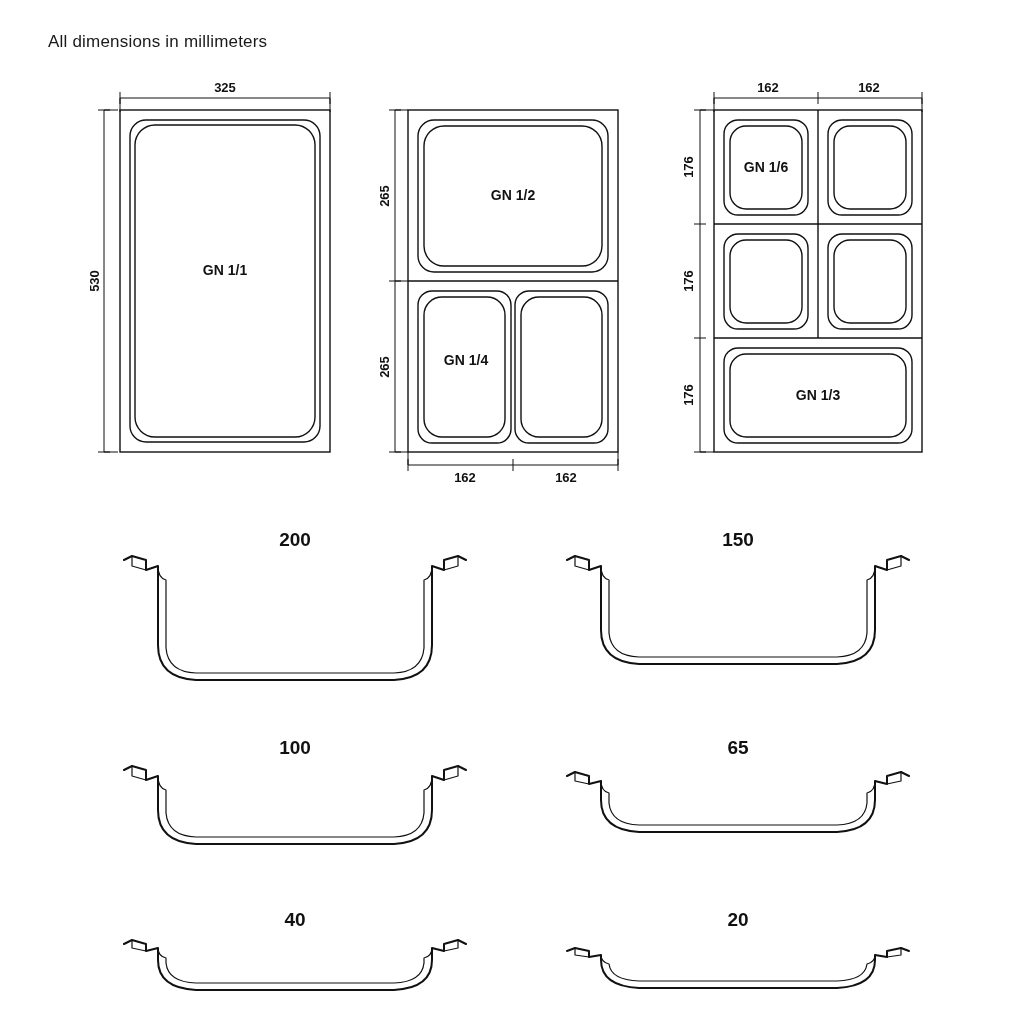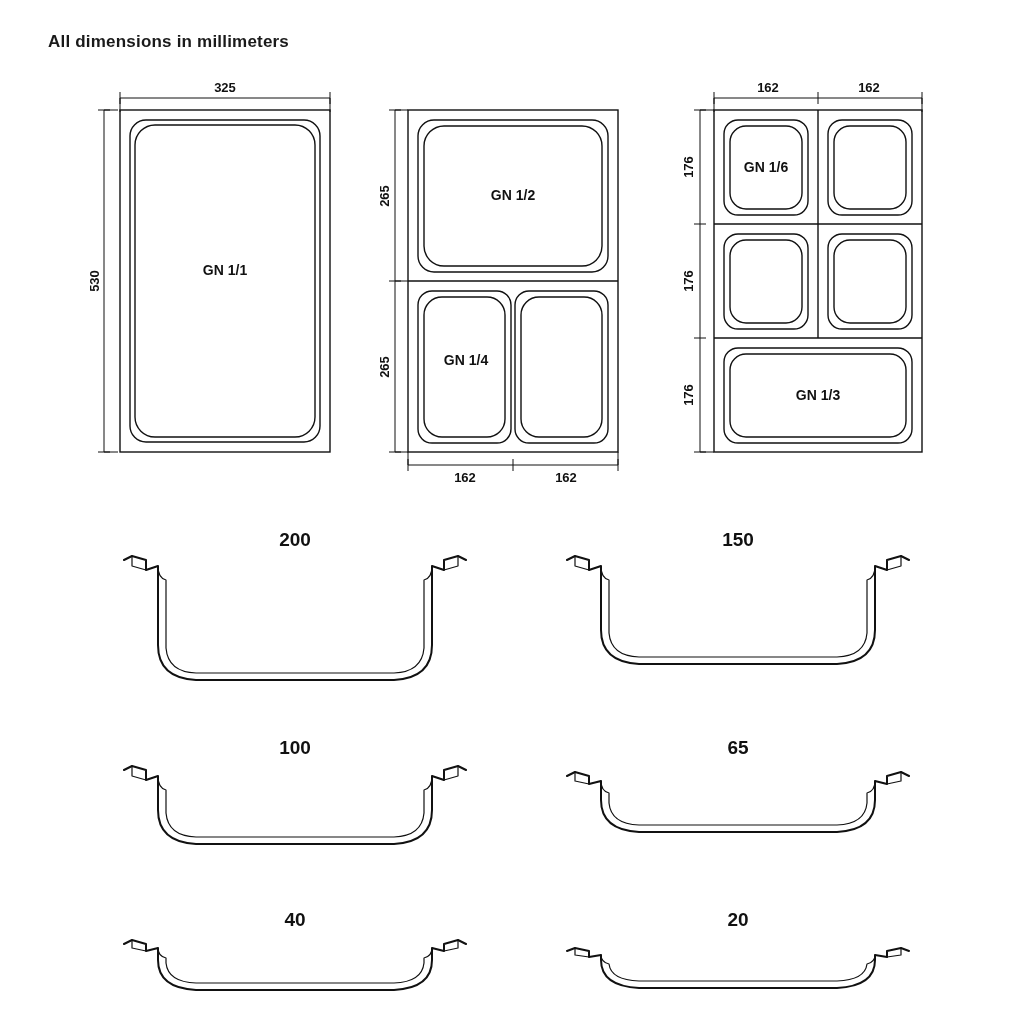--- a/index.html
+++ b/index.html
@@ -14,21 +14,21 @@
     background: #ffffff;
     font-family: "Liberation Sans", sans-serif;
     color: #1a1a1a;
     overflow: hidden;
   }
   .title {
     position: absolute;
     left: 48px;
     top: 32px;
     font-size: 17px;
-    font-weight: bold;
+    font-weight: normal;
     letter-spacing: 0.2px;
   }
   svg {
     position: absolute;
     left: 0;
     top: 0;
   }
   .lbl {
     font-family: "Liberation Sans", sans-serif;
     font-size: 14px;

